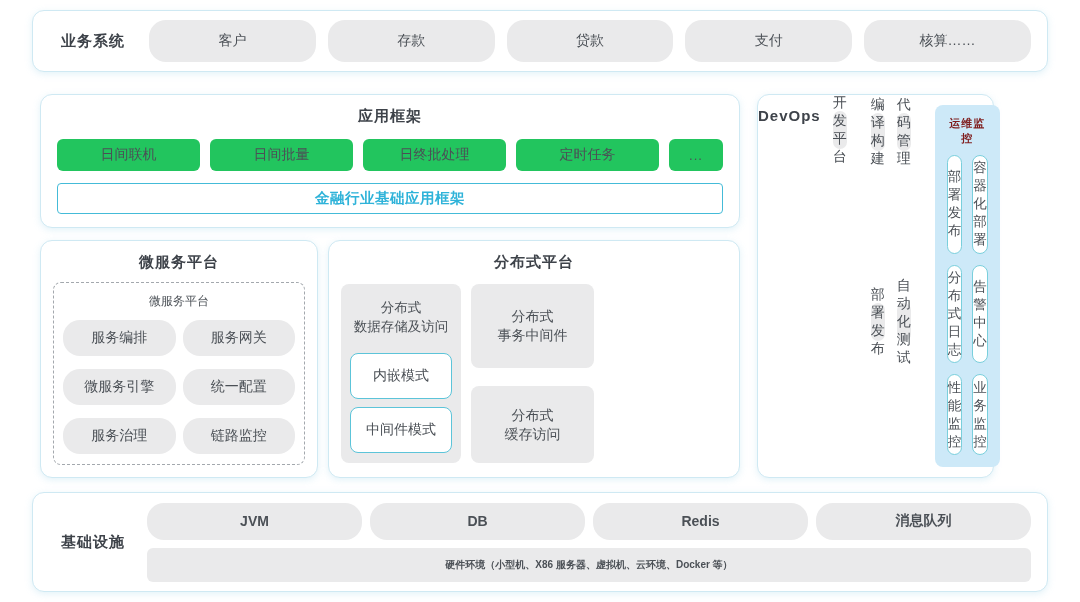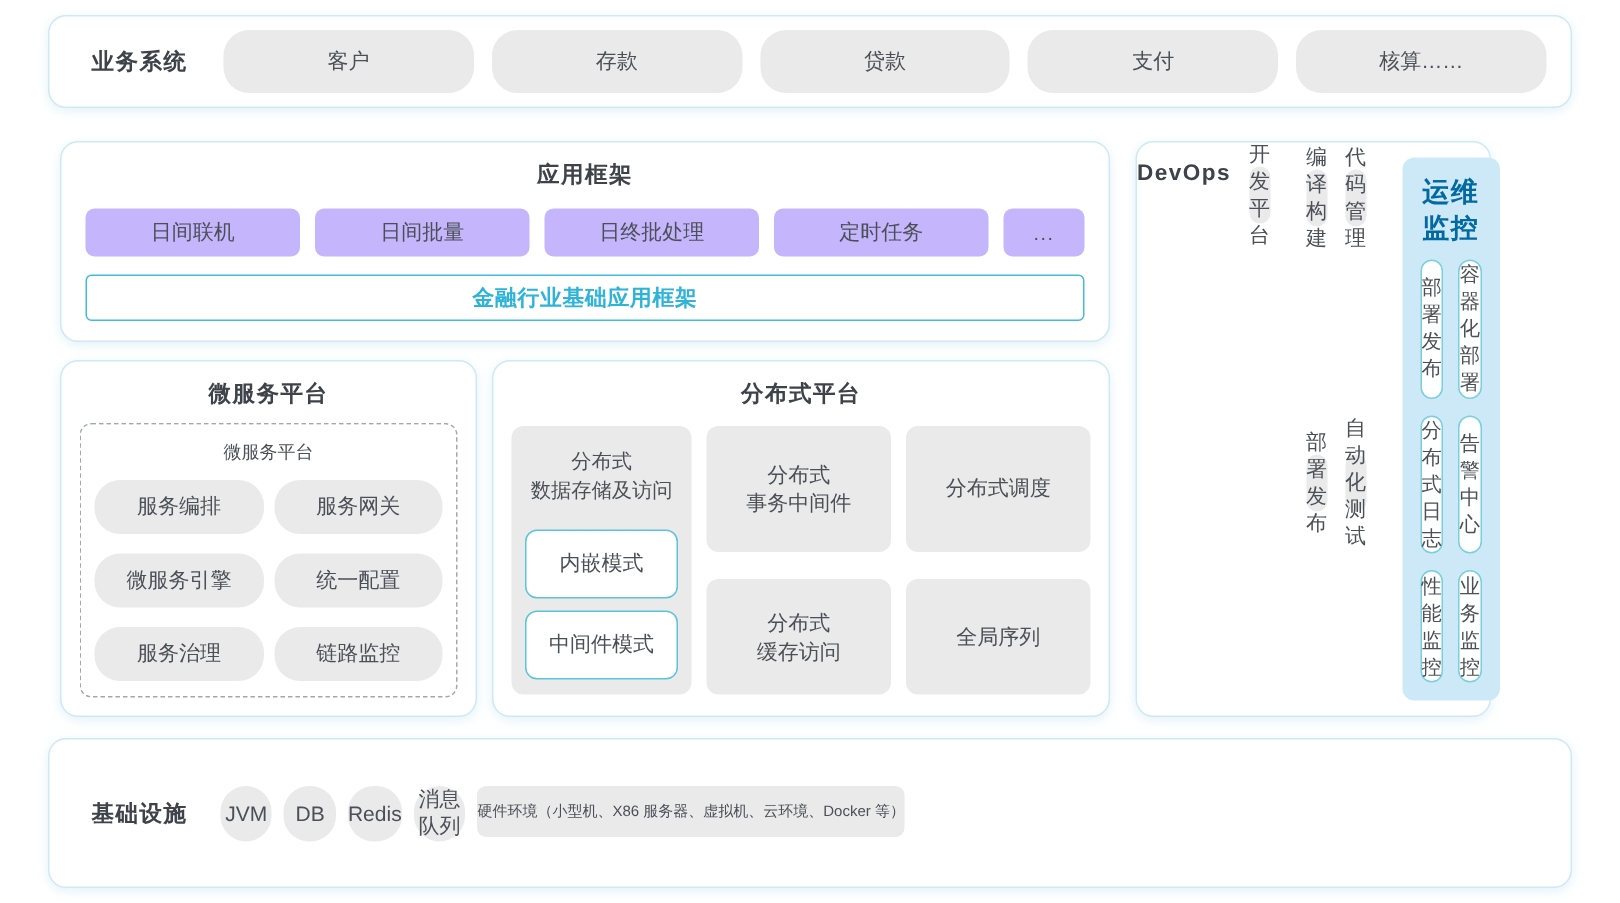--- a/index.html
+++ b/index.html
@@ -29,21 +29,21 @@
     letter-spacing: 1px;
   }
   .btn {
     display: flex; align-items: center; justify-content: center;
     font-size: 14px; color: #4b5056;
     border-radius: 6px;
     box-sizing: border-box;
     text-align: center;
   }
   .gray { background: #eaeaeb; border-radius: 17px; }
-  .blue { background: #c4b5fd; }
+  .blue { background: #22c55e; }
   .flex1 { flex: 1; }
   .pre { white-space: pre-line; line-height: 1.35; }
 
   
   .biz-bar { left: 32px; top: 10px; width: 1016px; height: 62px; display: flex; align-items: center; gap: 12px; padding: 0 16px; }
   .section-label { flex: none; width: 88px; text-align: center; font-size: 15px; font-weight: 600; color: #3e434a; letter-spacing: 1px; }
   .biz-bar .btn { height: 42px; }
 
   
   .app-fw { left: 40px; top: 94px; width: 700px; height: 134px; }
@@ -101,31 +101,31 @@
   .devops { left: 757px; top: 94px; width: 237px; height: 384px; display: flex; flex-direction: row; }
   .dev-platform { margin: 16px 12px 0; height: 38px; }
   .dev-grid { display: grid; grid-template-columns: 1fr 1fr; gap: 16px 12px; margin: 18px 12px 0; }
   .dev-grid .btn { height: 38px; }
   .ops-panel {
     flex: 1; margin: 10px 12px 10px;
     background: #cde9f8; border-radius: 8px;
     padding: 6px 12px 12px;
     display: flex; flex-direction: column;
   }
-  .ops-title { text-align: center; font-size: 18px; font-weight: 600; color: #0369a1; padding: 5px 0 9px; letter-spacing: 1px; }
+  .ops-title { text-align: center; font-size: 11px; font-weight: 600; color: #7f1d1d; padding: 5px 0 9px; letter-spacing: 1px; }
   .ops-grid { flex: 1; display: grid; grid-template-columns: 1fr 1fr; gap: 11px 10px; }
   .ops-btn {
     background: #ffffff; border: 1.5px solid #79cfdc; border-radius: 10px;
     display: flex; align-items: center; justify-content: center;
     font-size: 13.5px; box-sizing: border-box;
   }
 
   
   .infra { left: 32px; top: 492px; width: 1016px; height: 100px; display: flex; align-items: center; gap: 10px; padding: 10px 16px; }
-  .infra-right { flex: 1; display: flex; flex-direction: row; gap: 8px; }
+  .infra-right { flex: 1; display: flex; flex-direction: column; gap: 8px; font-weight: bold; }
   .infra-row { display: flex; gap: 8px; }
   .infra-row .btn { height: 37px; flex: 1; }
   .hw-bar {
     height: 34px; background: #eaeaeb; border-radius: 6px;
     display: flex; align-items: center; justify-content: center;
     font-size: 10px;
   }
 </style>
 </head>
 <body>
@@ -176,24 +176,20 @@
 数据存储及访问</div>
         <div class="mode-box">内嵌模式</div>
         <div class="mode-box">中间件模式</div>
       </div>
       <div class="dist-col">
         <div class="dist-card top pre">分布式
 事务中间件</div>
         <div class="dist-card grow pre">分布式
 缓存访问</div>
       </div>
-      <div class="dist-col">
-        <div class="dist-card top">分布式调度</div>
-        <div class="dist-card grow">全局序列</div>
-      </div>
     </div>
   </section>
 
   <section class="panel devops">
     <div class="panel-title">DevOps</div>
     <div class="btn gray dev-platform">开发平台</div>
     <div class="dev-grid">
       <div class="btn gray">编译构建</div>
       <div class="btn gray">代码管理</div>
       <div class="btn gray">部署发布</div>

